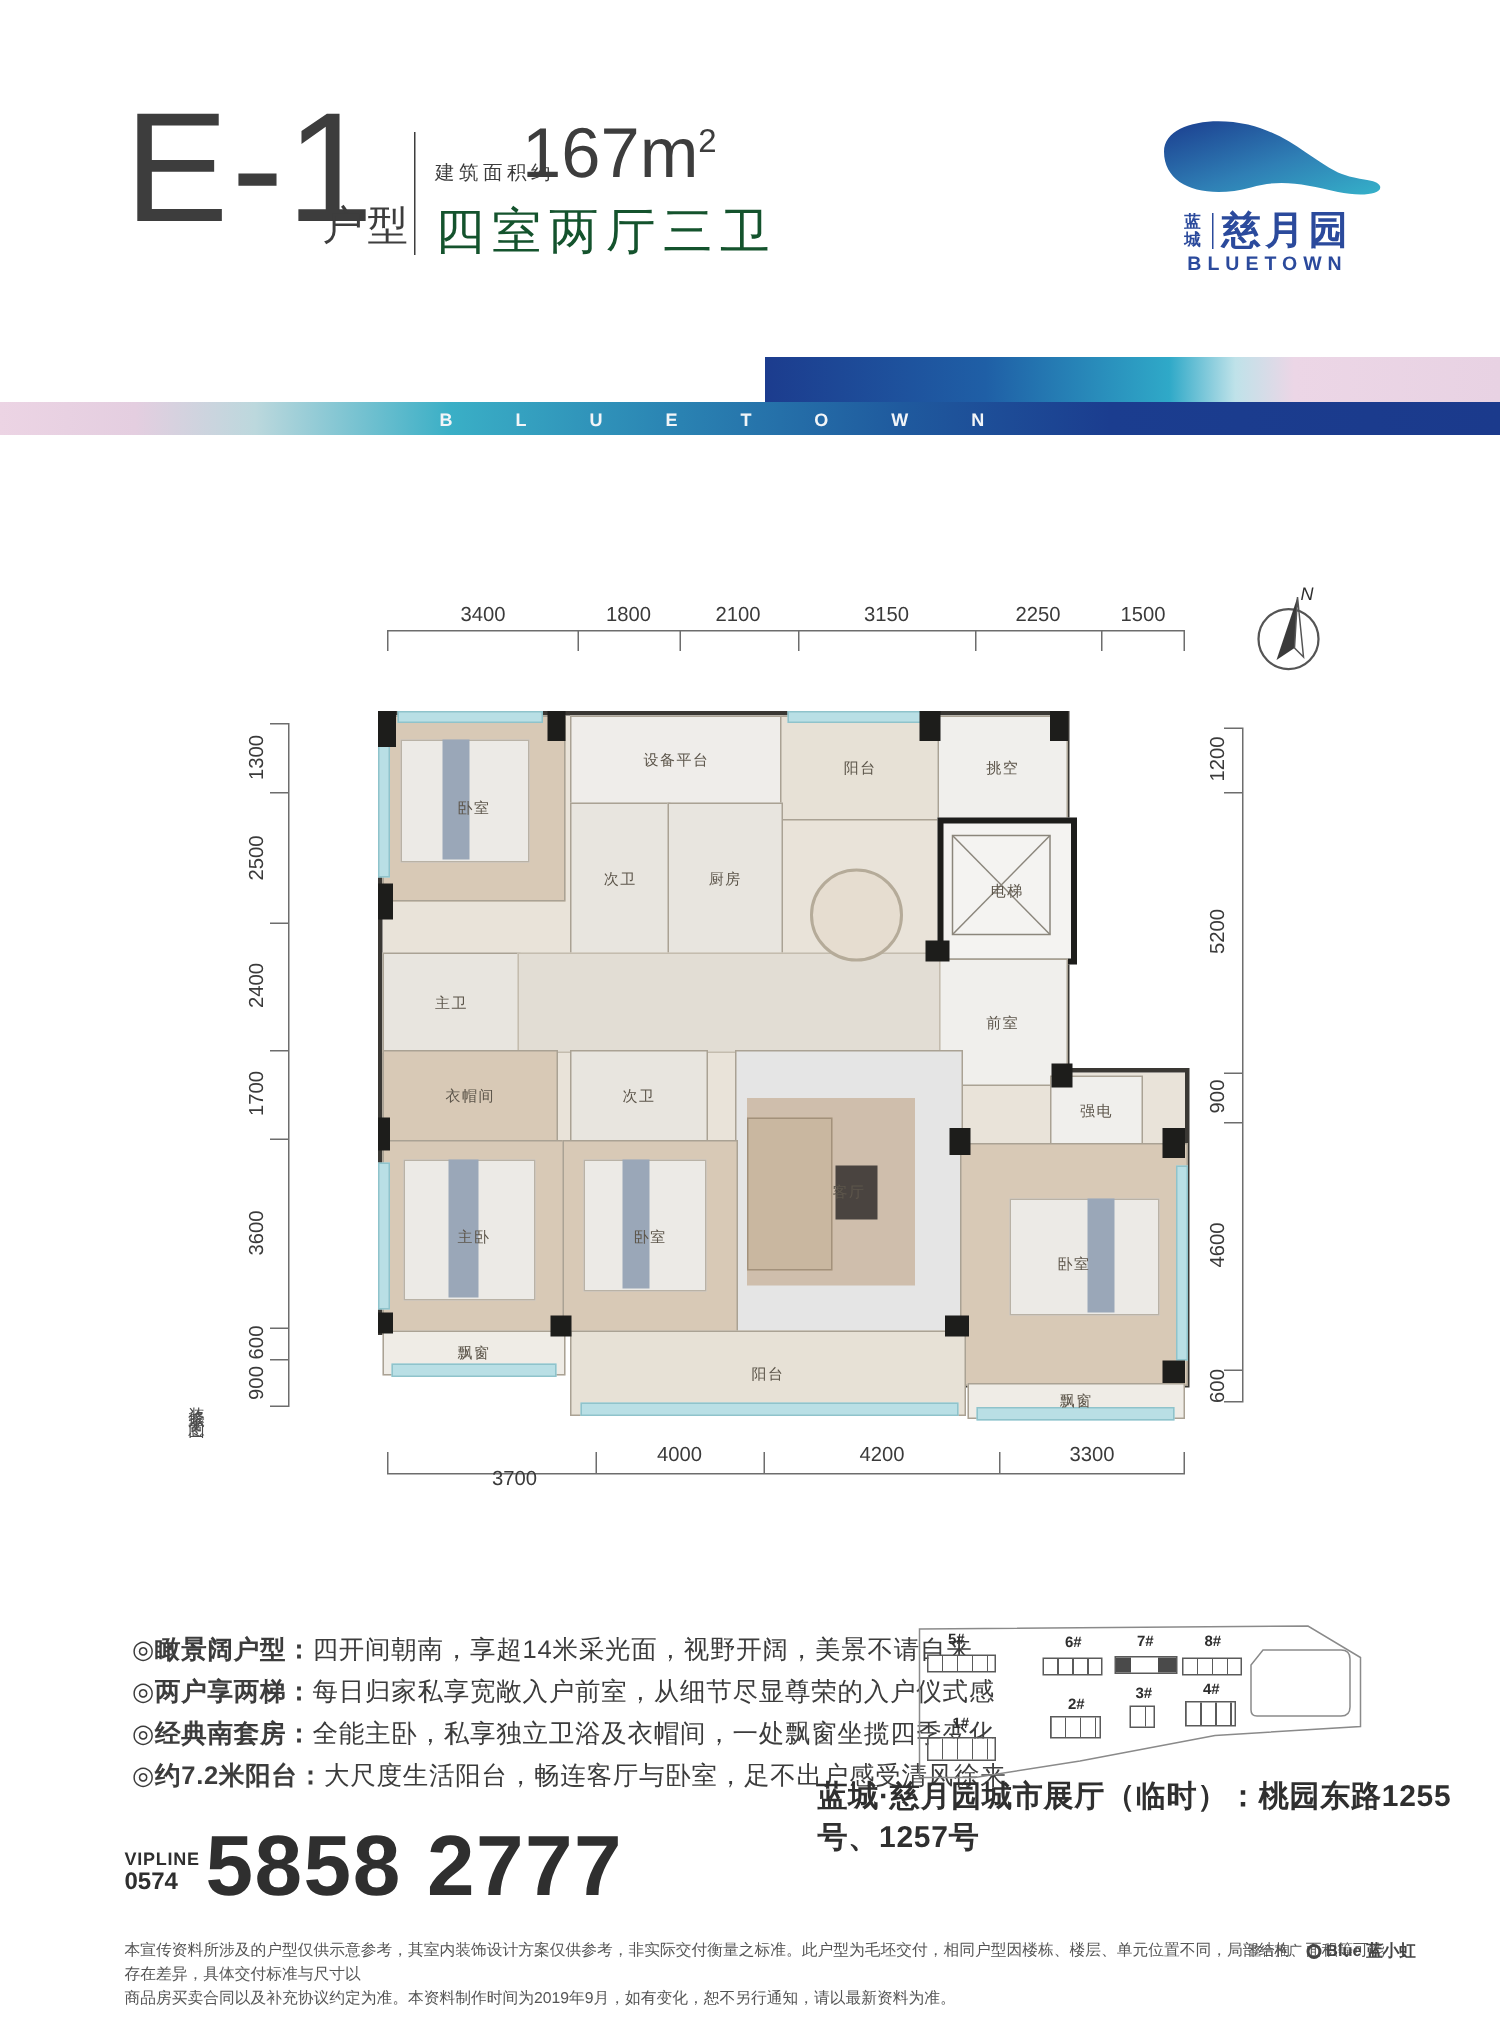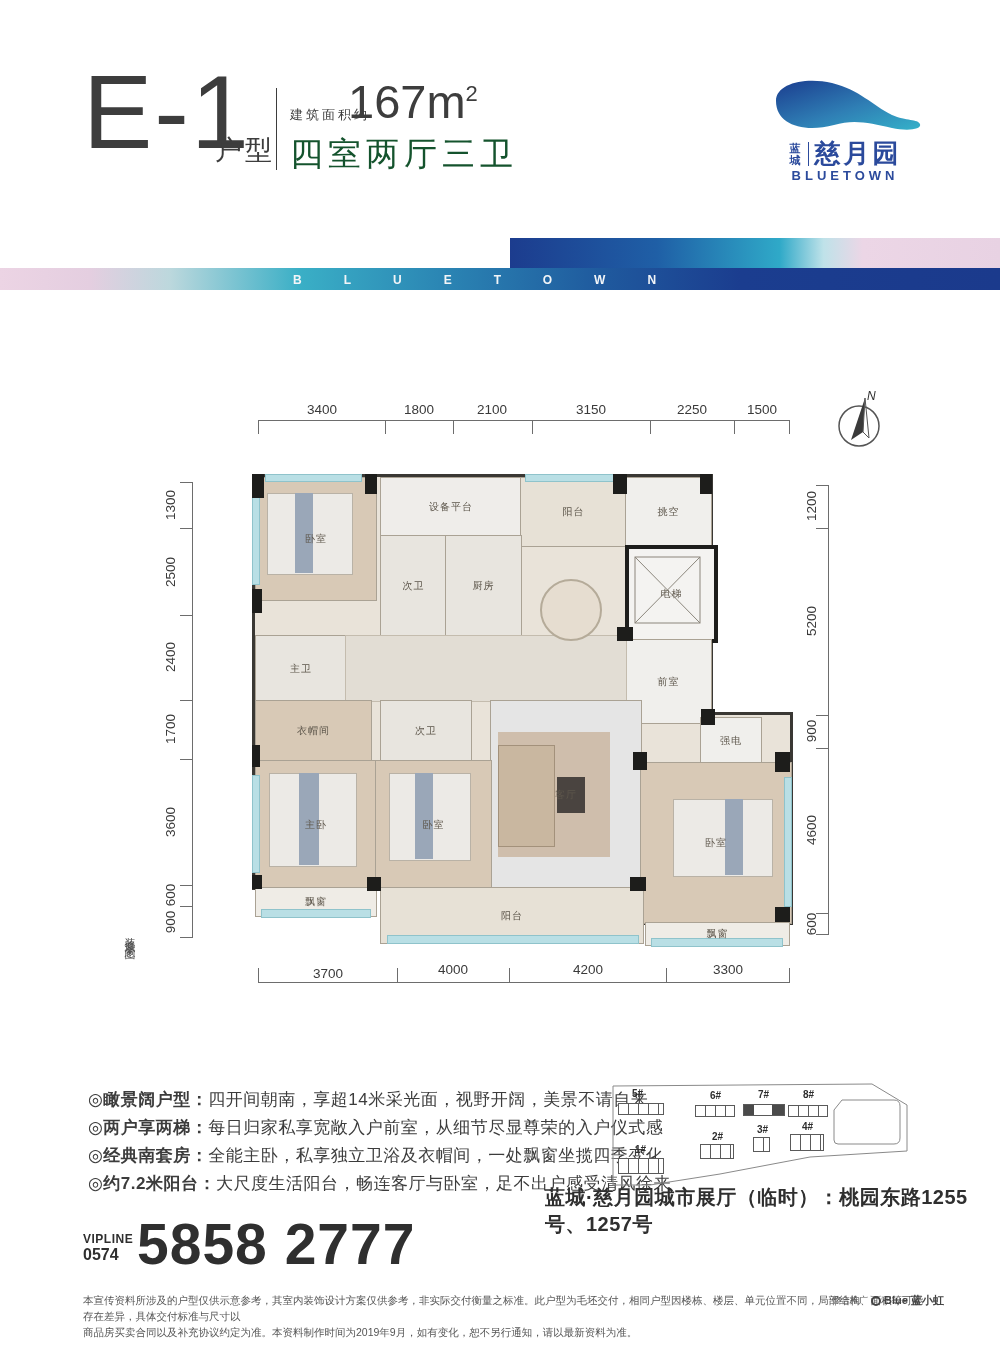--- a/index.html
+++ b/index.html
@@ -132,21 +132,21 @@
     <div class="dimlab" style="left:474px;top:4px;">1500</div>
   </div>
 
   <div class="abs dim" style="left:258px;top:958px;width:532px;height:30px;">
     <div class="dimline-h" style="left:0;top:24px;width:532px;"></div>
     <div class="tick-v" style="left:0;top:10px;"></div>
       <div class="tick-v" style="left:139px;top:10px;"></div>
     <div class="tick-v" style="left:251px;top:10px;"></div>
       <div class="tick-v" style="left:408px;top:10px;"></div>
     <div class="tick-v" style="left:531px;top:10px;"></div>
-    <div class="dimlab" style="left:40px;top:8px;">3700</div>
+    <div class="dimlab" style="left:40px;top:20px;text-align:right;">3700</div>
     <div class="dimlab" style="left:165px;top:4px;">4000</div>
     <div class="dimlab" style="left:300px;top:4px;">4200</div>
     <div class="dimlab" style="left:440px;top:4px;">3300</div>
   </div>
 
   <div class="abs dim" style="left:160px;top:482px;width:36px;height:456px;">
     <div class="dimline-v" style="left:32px;top:0;height:456px;"></div>
     <div class="tick-h" style="left:20px;top:0;"></div>
       <div class="tick-h" style="left:20px;top:46px;"></div>
     <div class="tick-h" style="left:20px;top:133px;"></div>

